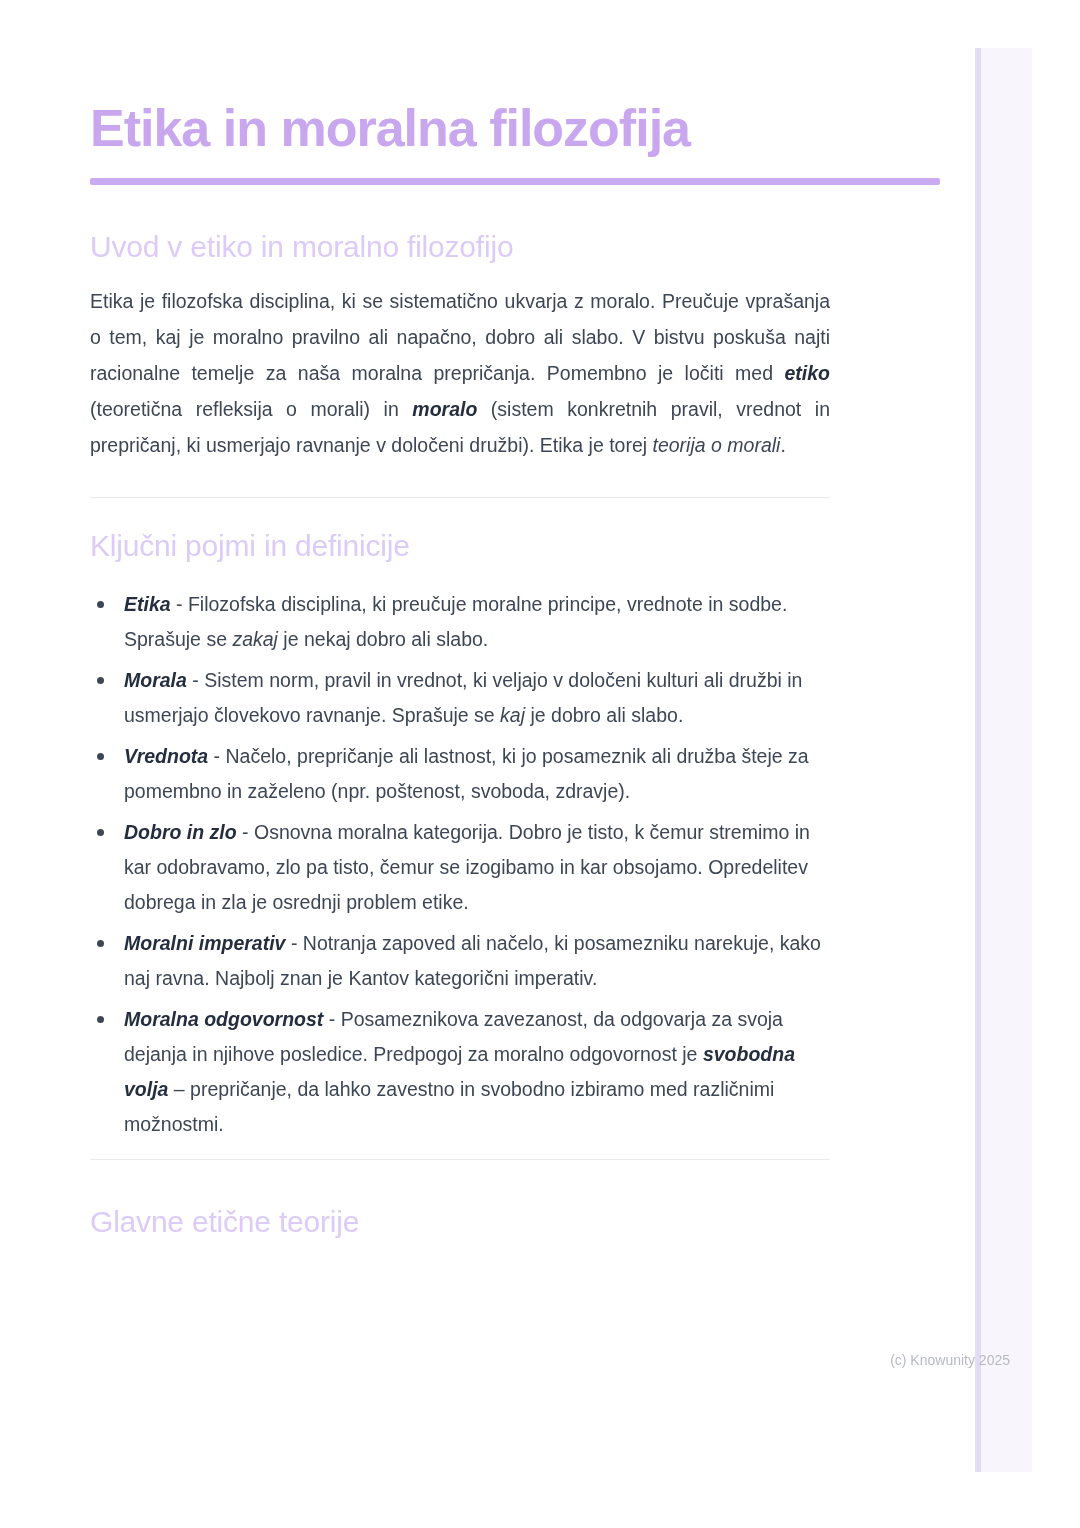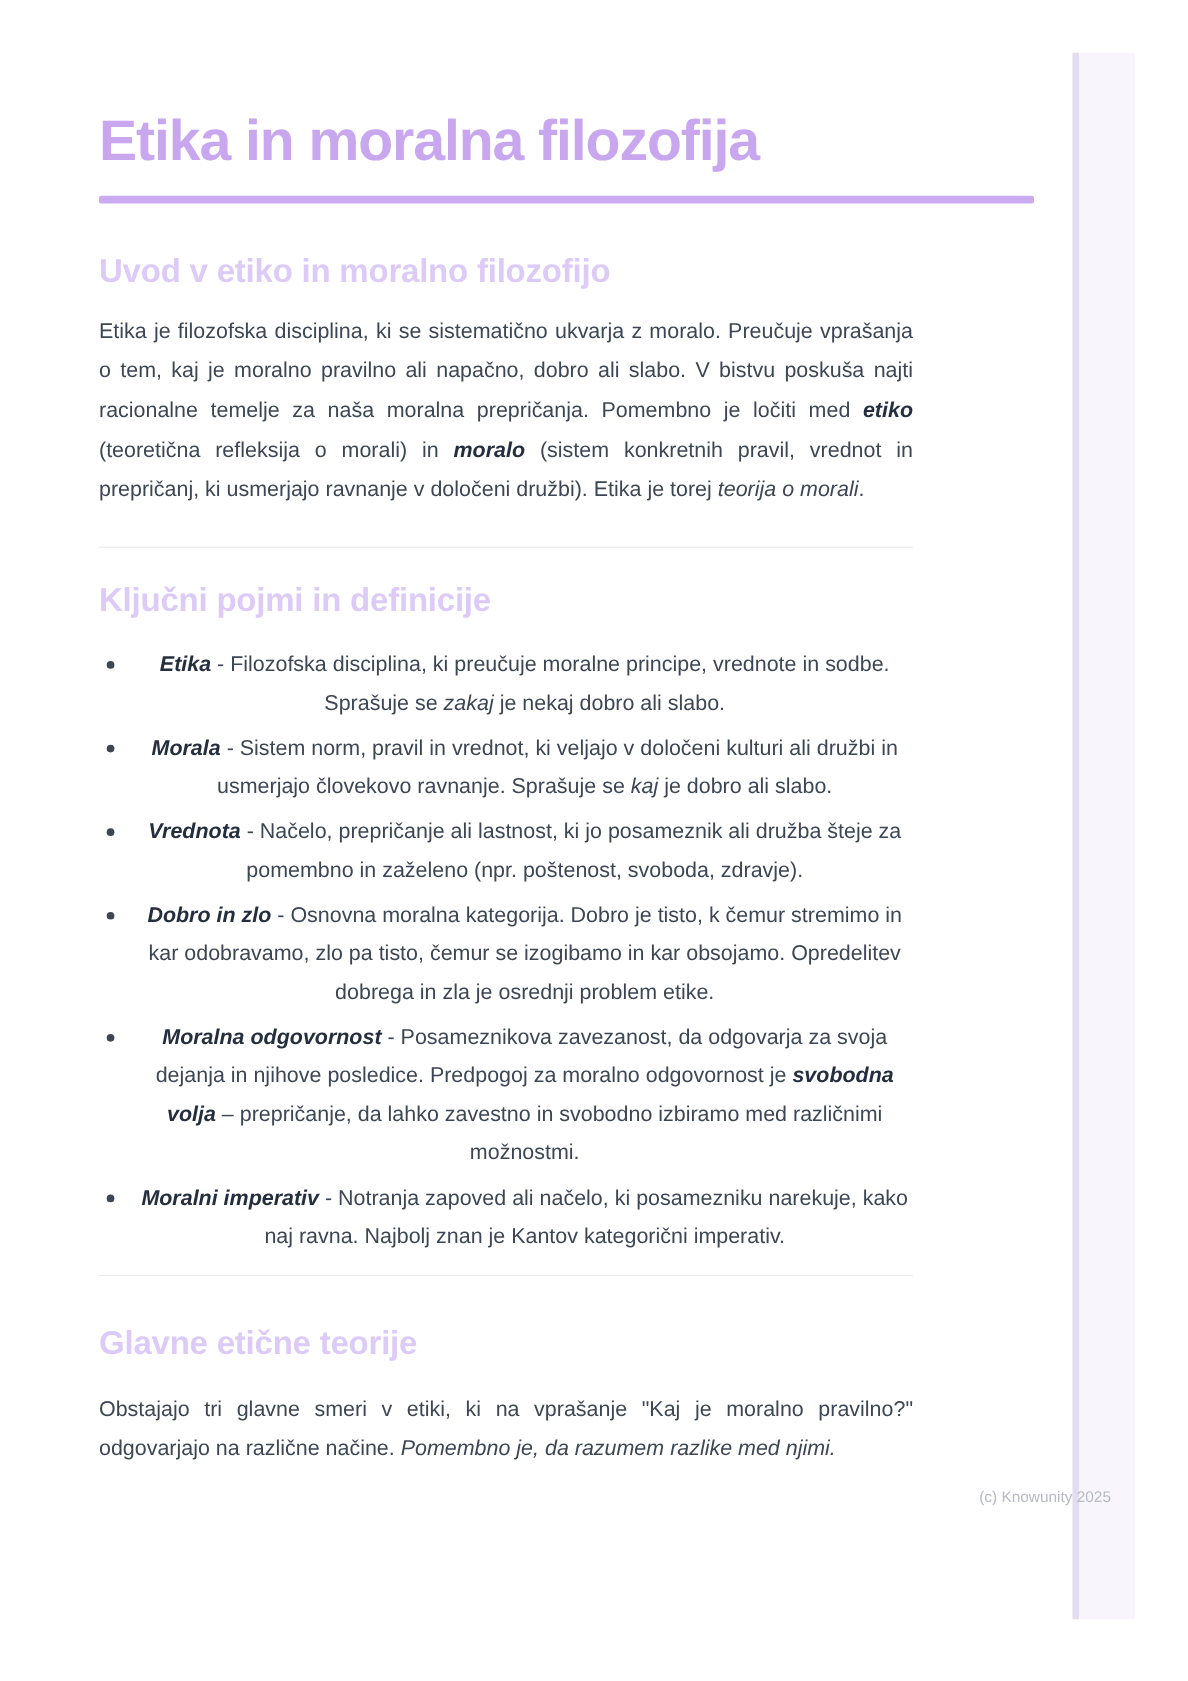--- a/index.html
+++ b/index.html
@@ -36,21 +36,21 @@
     margin-top:23px;
     width:850px; height:7px;
     background:var(--rule,#caabf1);
     border-radius:2px;
   }
   section { width:740px; }
   section h2 {
     margin:0;
     font-size:30px;
     line-height:36px;
-    font-weight:700;
+    font-weight:400;
     letter-spacing:-0.2px;
     color:var(--heading,#dccaf7);
   }
   section.s1 h2 { margin-top:44px; }
   section.s2 h2 { margin-top:30px; }
   section.s3 h2 { margin-top:44px; }
   .para {
     margin:18px 0 0 0;
     width:740px;
     font-size:19.5px;
@@ -65,21 +65,20 @@
     padding:0;
     width:740px;
   }
   .deflist li {
     position:relative;
     padding-left:34px;
     font-size:19.5px;
     line-height:35px;
     color:var(--body,#3d4654);
     margin-bottom:6px;
-    text-align:center;
   }
   .deflist li:last-child { margin-bottom:0; }
   .deflist li .bullet-dot {
     position:absolute;
     left:7px; top:14px;
     width:7px; height:7px;
     border-radius:50%;
     background:var(--body,#3d4654);
   }
   .seg-b { font-weight:700; color:var(--bold,#252e3e);font-style:italic; }
@@ -112,25 +111,24 @@
         <p class="para"><span class="seg-n">Etika je filozofska disciplina, ki se sistematično ukvarja z moralo. Preučuje vprašanja o tem, kaj je moralno pravilno ali napačno, dobro ali slabo. V bistvu poskuša najti racionalne temelje za naša moralna prepričanja. Pomembno je ločiti med </span><span class="seg-b">etiko</span><span class="seg-n"> (teoretična refleksija o morali) in </span><span class="seg-b">moralo</span><span class="seg-n"> (sistem konkretnih pravil, vrednot in prepričanj, ki usmerjajo ravnanje v določeni družbi). Etika je torej </span><span class="seg-i">teorija o morali</span><span class="seg-n">.</span></p>
       </section>
       <div class="divider d1"></div>
       <section class="s2">
         <h2>Ključni pojmi in definicije</h2>
         <ul class="deflist">
           <li><span class="bullet-dot"></span><span class="seg-b">Etika</span><span class="seg-n"> - Filozofska disciplina, ki preučuje moralne principe, vrednote in sodbe. Sprašuje se </span><span class="seg-i">zakaj</span><span class="seg-n"> je nekaj dobro ali slabo.</span></li>
           <li><span class="bullet-dot"></span><span class="seg-b">Morala</span><span class="seg-n"> - Sistem norm, pravil in vrednot, ki veljajo v določeni kulturi ali družbi in usmerjajo človekovo ravnanje. Sprašuje se </span><span class="seg-i">kaj</span><span class="seg-n"> je dobro ali slabo.</span></li>
           <li><span class="bullet-dot"></span><span class="seg-b">Vrednota</span><span class="seg-n"> - Načelo, prepričanje ali lastnost, ki jo posameznik ali družba šteje za pomembno in zaželeno (npr. poštenost, svoboda, zdravje).</span></li>
           <li><span class="bullet-dot"></span><span class="seg-b">Dobro in zlo</span><span class="seg-n"> - Osnovna moralna kategorija. Dobro je tisto, k čemur stremimo in kar odobravamo, zlo pa tisto, čemur se izogibamo in kar obsojamo. Opredelitev dobrega in zla je osrednji problem etike.</span></li>
+          <li><span class="bullet-dot"></span><span class="seg-b">Moralni imperativ</span><span class="seg-n"> - Notranja zapoved ali načelo, ki posamezniku narekuje, kako naj ravna. Najbolj znan je Kantov kategorični imperativ.</span></li>
           <li><span class="bullet-dot"></span><span class="seg-b">Moralna odgovornost</span><span class="seg-n"> - Posameznikova zavezanost, da odgovarja za svoja dejanja in njihove posledice. Predpogoj za moralno odgovornost je </span><span class="seg-b">svobodna volja</span><span class="seg-n"> – prepričanje, da lahko zavestno in svobodno izbiramo med različnimi možnostmi.</span></li>
-          <li><span class="bullet-dot"></span><span class="seg-b">Moralni imperativ</span><span class="seg-n"> - Notranja zapoved ali načelo, ki posamezniku narekuje, kako naj ravna. Najbolj znan je Kantov kategorični imperativ.</span></li>
         </ul>
       </section>
       <div class="divider d2"></div>
       <section class="s3">
         <h2>Glavne etične teorije</h2>
-        <p class="para"><span class="seg-n">Obstajajo tri glavne smeri v etiki, ki na vprašanje "Kaj je moralno pravilno?" odgovarjajo na različne načine. </span><span class="seg-i">Pomembno je, da razumem razlike med njimi.</span></p>
       </section>
     </div>
 </div>
 
 <div class="page-footer">(c) Knowunity 2025</div>
 
 </body></html>

